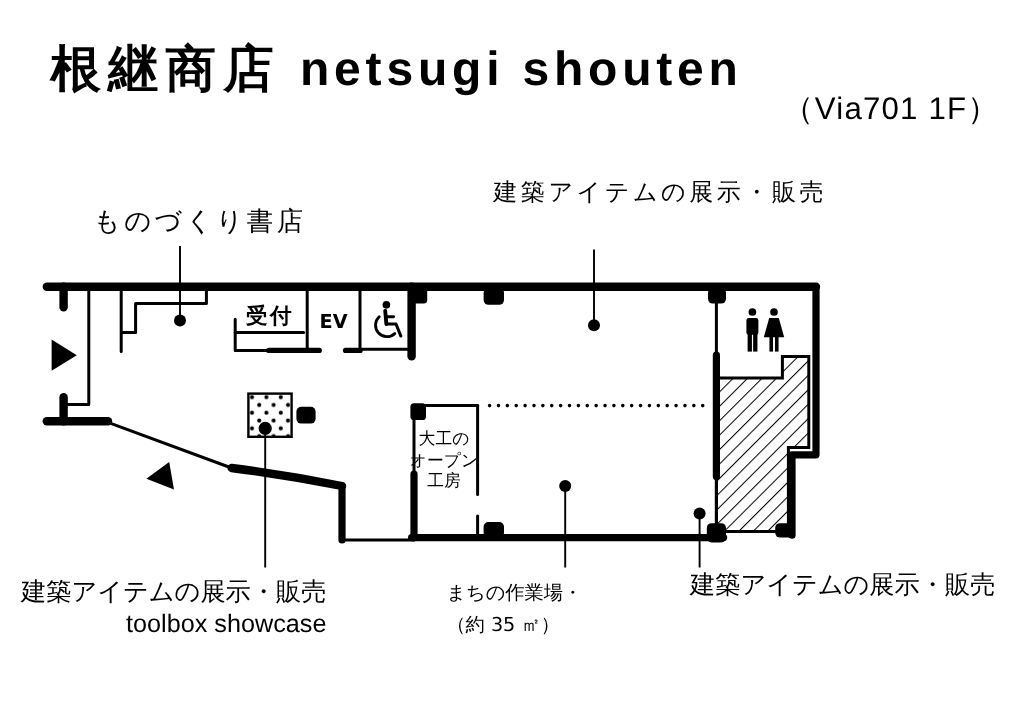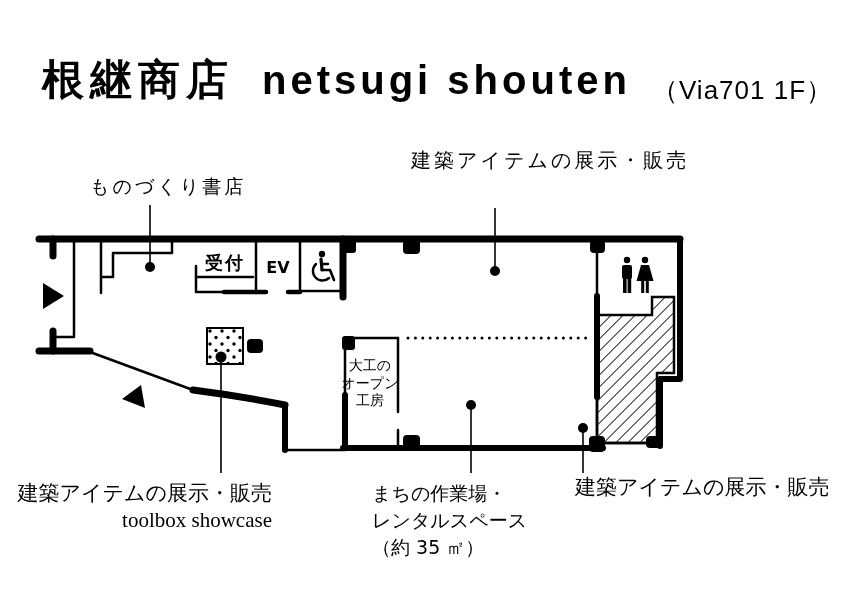--- a/index.html
+++ b/index.html
@@ -21,63 +21,63 @@
       top: 0;
       width: 842px;
       height: 596px;
     }
     .abs { position: absolute; white-space: nowrap; }
 
     
     .title-row {
       position: absolute;
       left: 42px;
-      top: 54px;
+      top: 32px;
       display: flex;
       align-items: flex-end;
       white-space: nowrap;
     }
     .title-ja {
       font-family: "DejaVu Sans", sans-serif;
       font-weight: bold;
       font-size: 42px;
       line-height: 52px;
       letter-spacing: 6px;
     }
     .title-en {
       font-family: "Liberation Sans", sans-serif;
       font-weight: bold;
       font-size: 40px;
       line-height: 52px;
       letter-spacing: 4px;
-      margin-left: 28px;
+      margin-left: 16px;
     }
     .title-loc {
       left: 652px;
       top: 58px;
       font-family: "Liberation Sans", sans-serif;
       font-size: 26px;
       line-height: 32px;
       letter-spacing: 1px;
       margin-top: 16px;
     }
 
     
     .label {
       font-family: "DejaVu Sans", sans-serif;
       font-size: 20px;
       line-height: 27px;
     }
     .label .ln { display: block; }
-    .lbl-bookstore { left: 90px; top: 173px; letter-spacing: 3px; font-size: 19px; line-height: 26px; }
+    .lbl-bookstore { left: 78px; top: 173px; letter-spacing: 3px; font-size: 22px; line-height: 26px; }
     .lbl-mokkoukan { left: 411px; top: 146px; letter-spacing: 3px; line-height: 28px; }
     .lbl-toolbox   { right: 570px; top: 480px; text-align: right; font-size: 21px; }
-    .lbl-workspace { left: 372px; top: 480px; font-size: 19px; }
+    .lbl-workspace { left: 372px; top: 480px; font-size: 16px; }
     .lbl-porters   { left: 575px; top: 474px; font-size: 21px; }
-    .latin { font-family: Liberation Serif, serif; }
+    .latin { font-family: Liberation Sans, sans-serif; }
 
     svg text {
       font-family: "DejaVu Sans", sans-serif;
       fill: #000000;
     }
   </style>
 </head>
 <body>
 
 <svg id="plan" viewBox="0 0 842 596" xmlns="http://www.w3.org/2000/svg">
@@ -207,19 +207,18 @@
   <span class="ln">建築アイテムの展示・販売</span>
 </div>
 
 <div class="abs label lbl-toolbox">
   <span class="ln">建築アイテムの展示・販売</span>
   <span class="ln latin">toolbox showcase</span>
 </div>
 
 <div class="abs label lbl-workspace">
   <span class="ln">まちの作業場・</span>
-  <span class="ln">レンタルスペース</span>
   <span class="ln">（約 35 ㎡）</span>
 </div>
 
 <div class="abs label lbl-porters">
   <span class="ln">建築アイテムの展示・販売</span>
 </div>
 
 </body></html>

